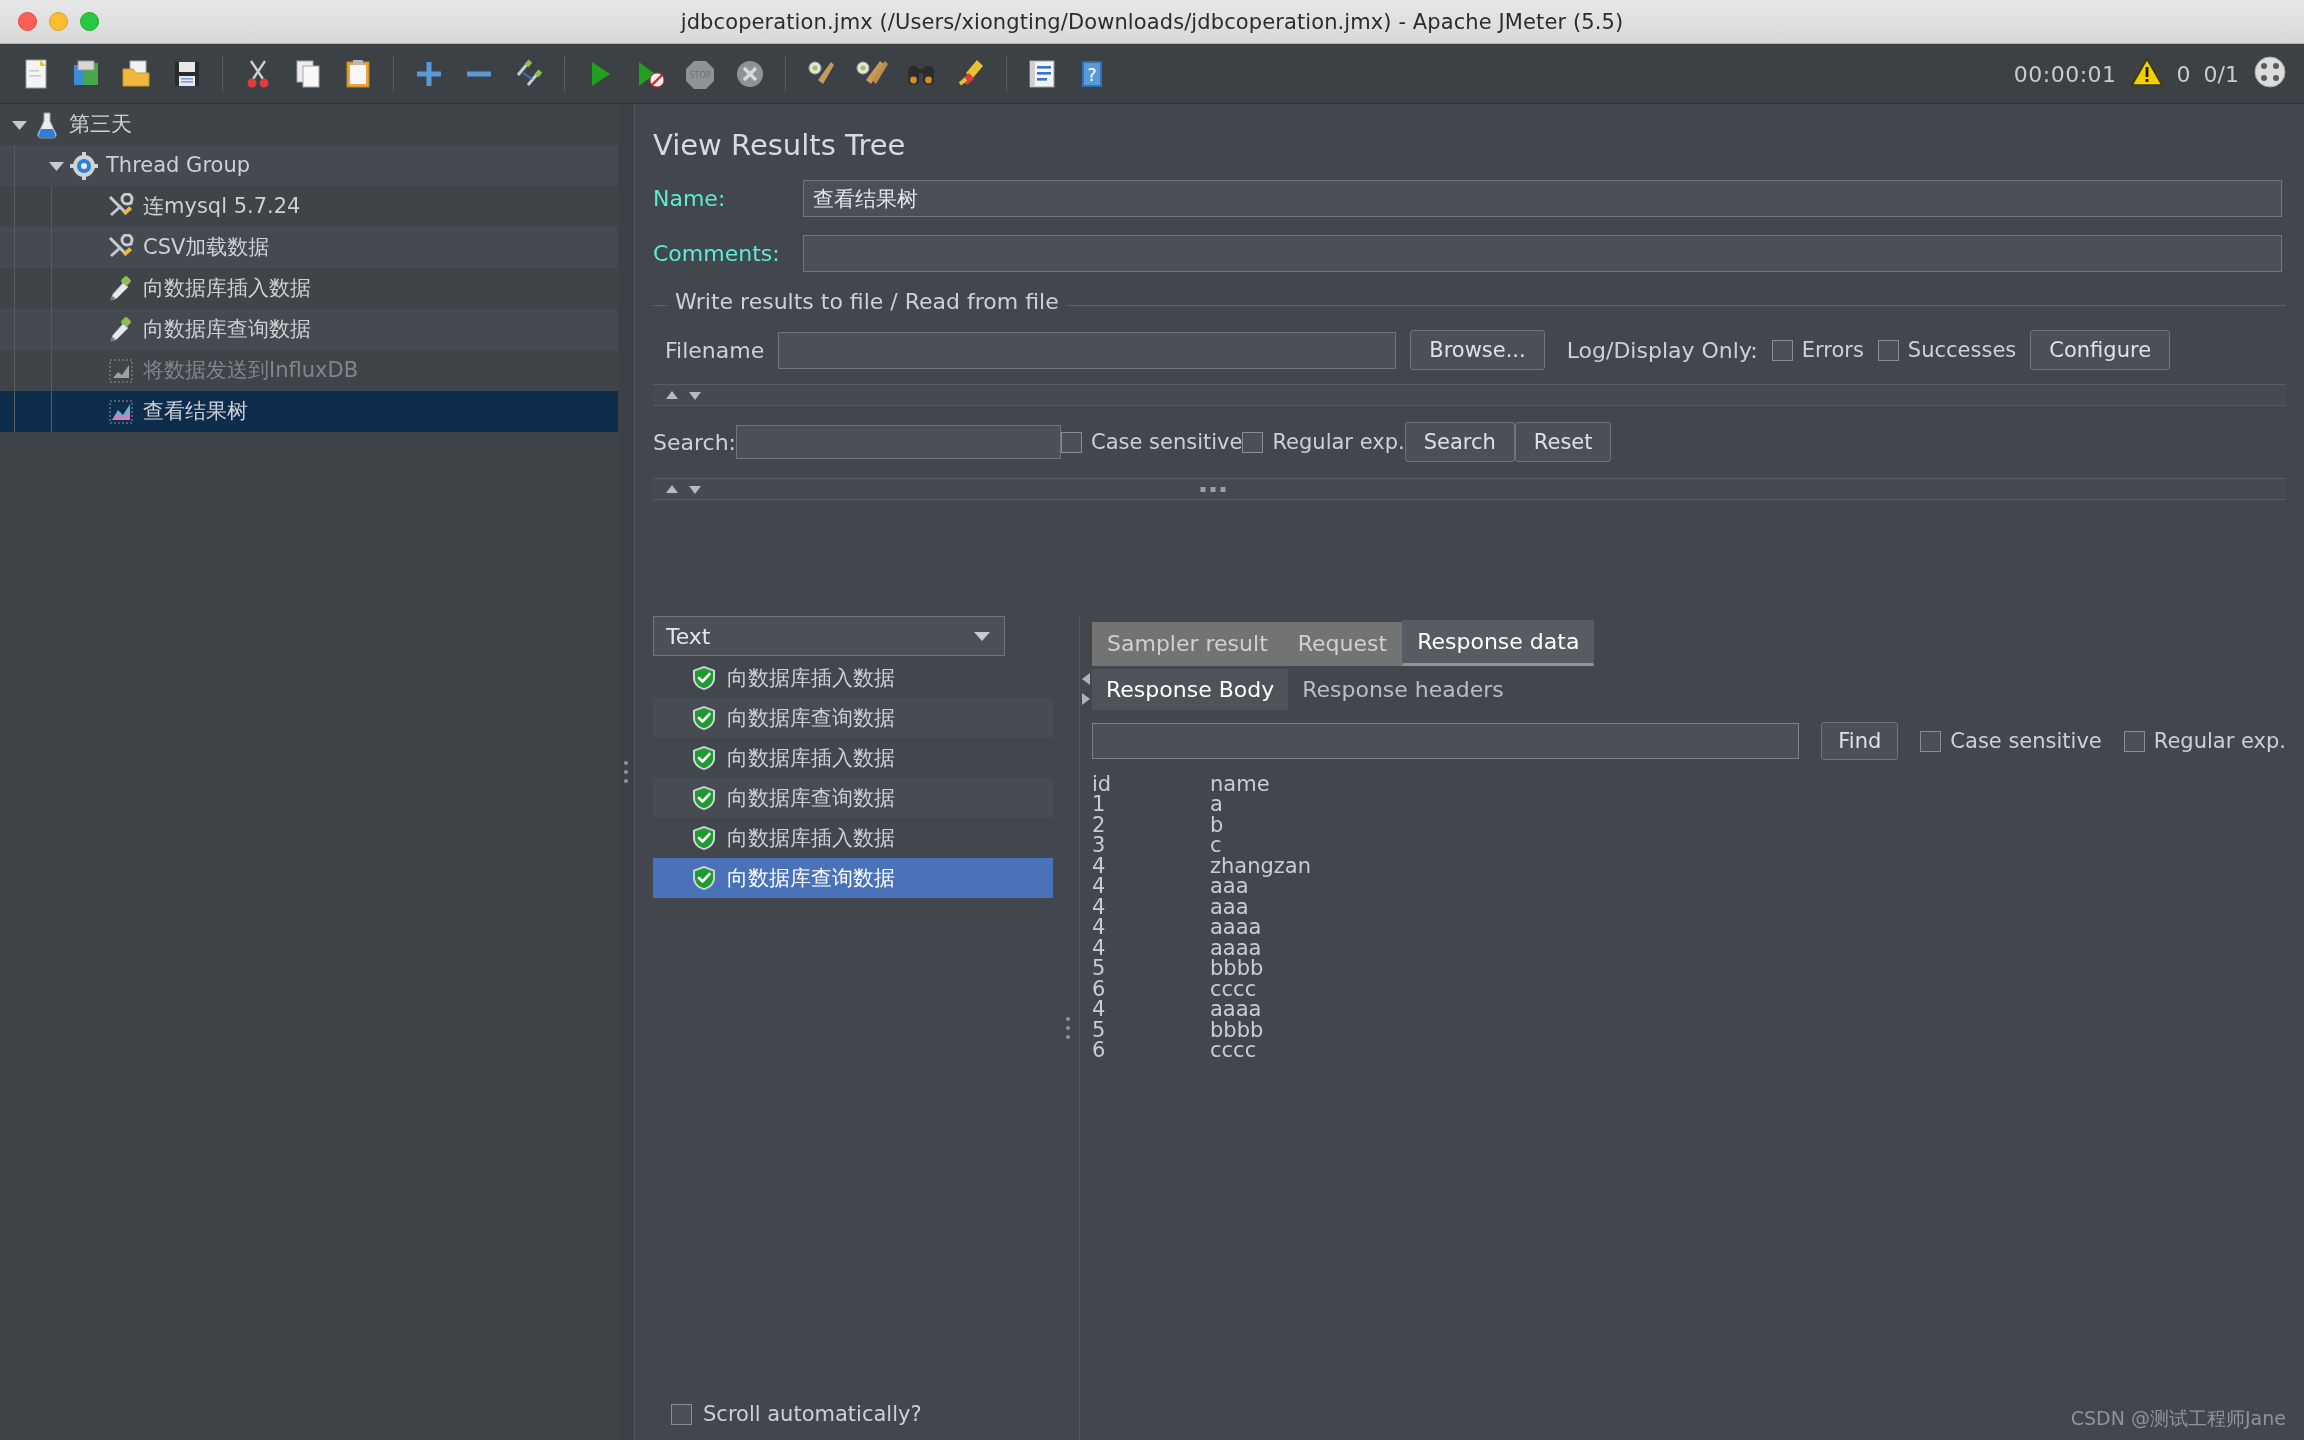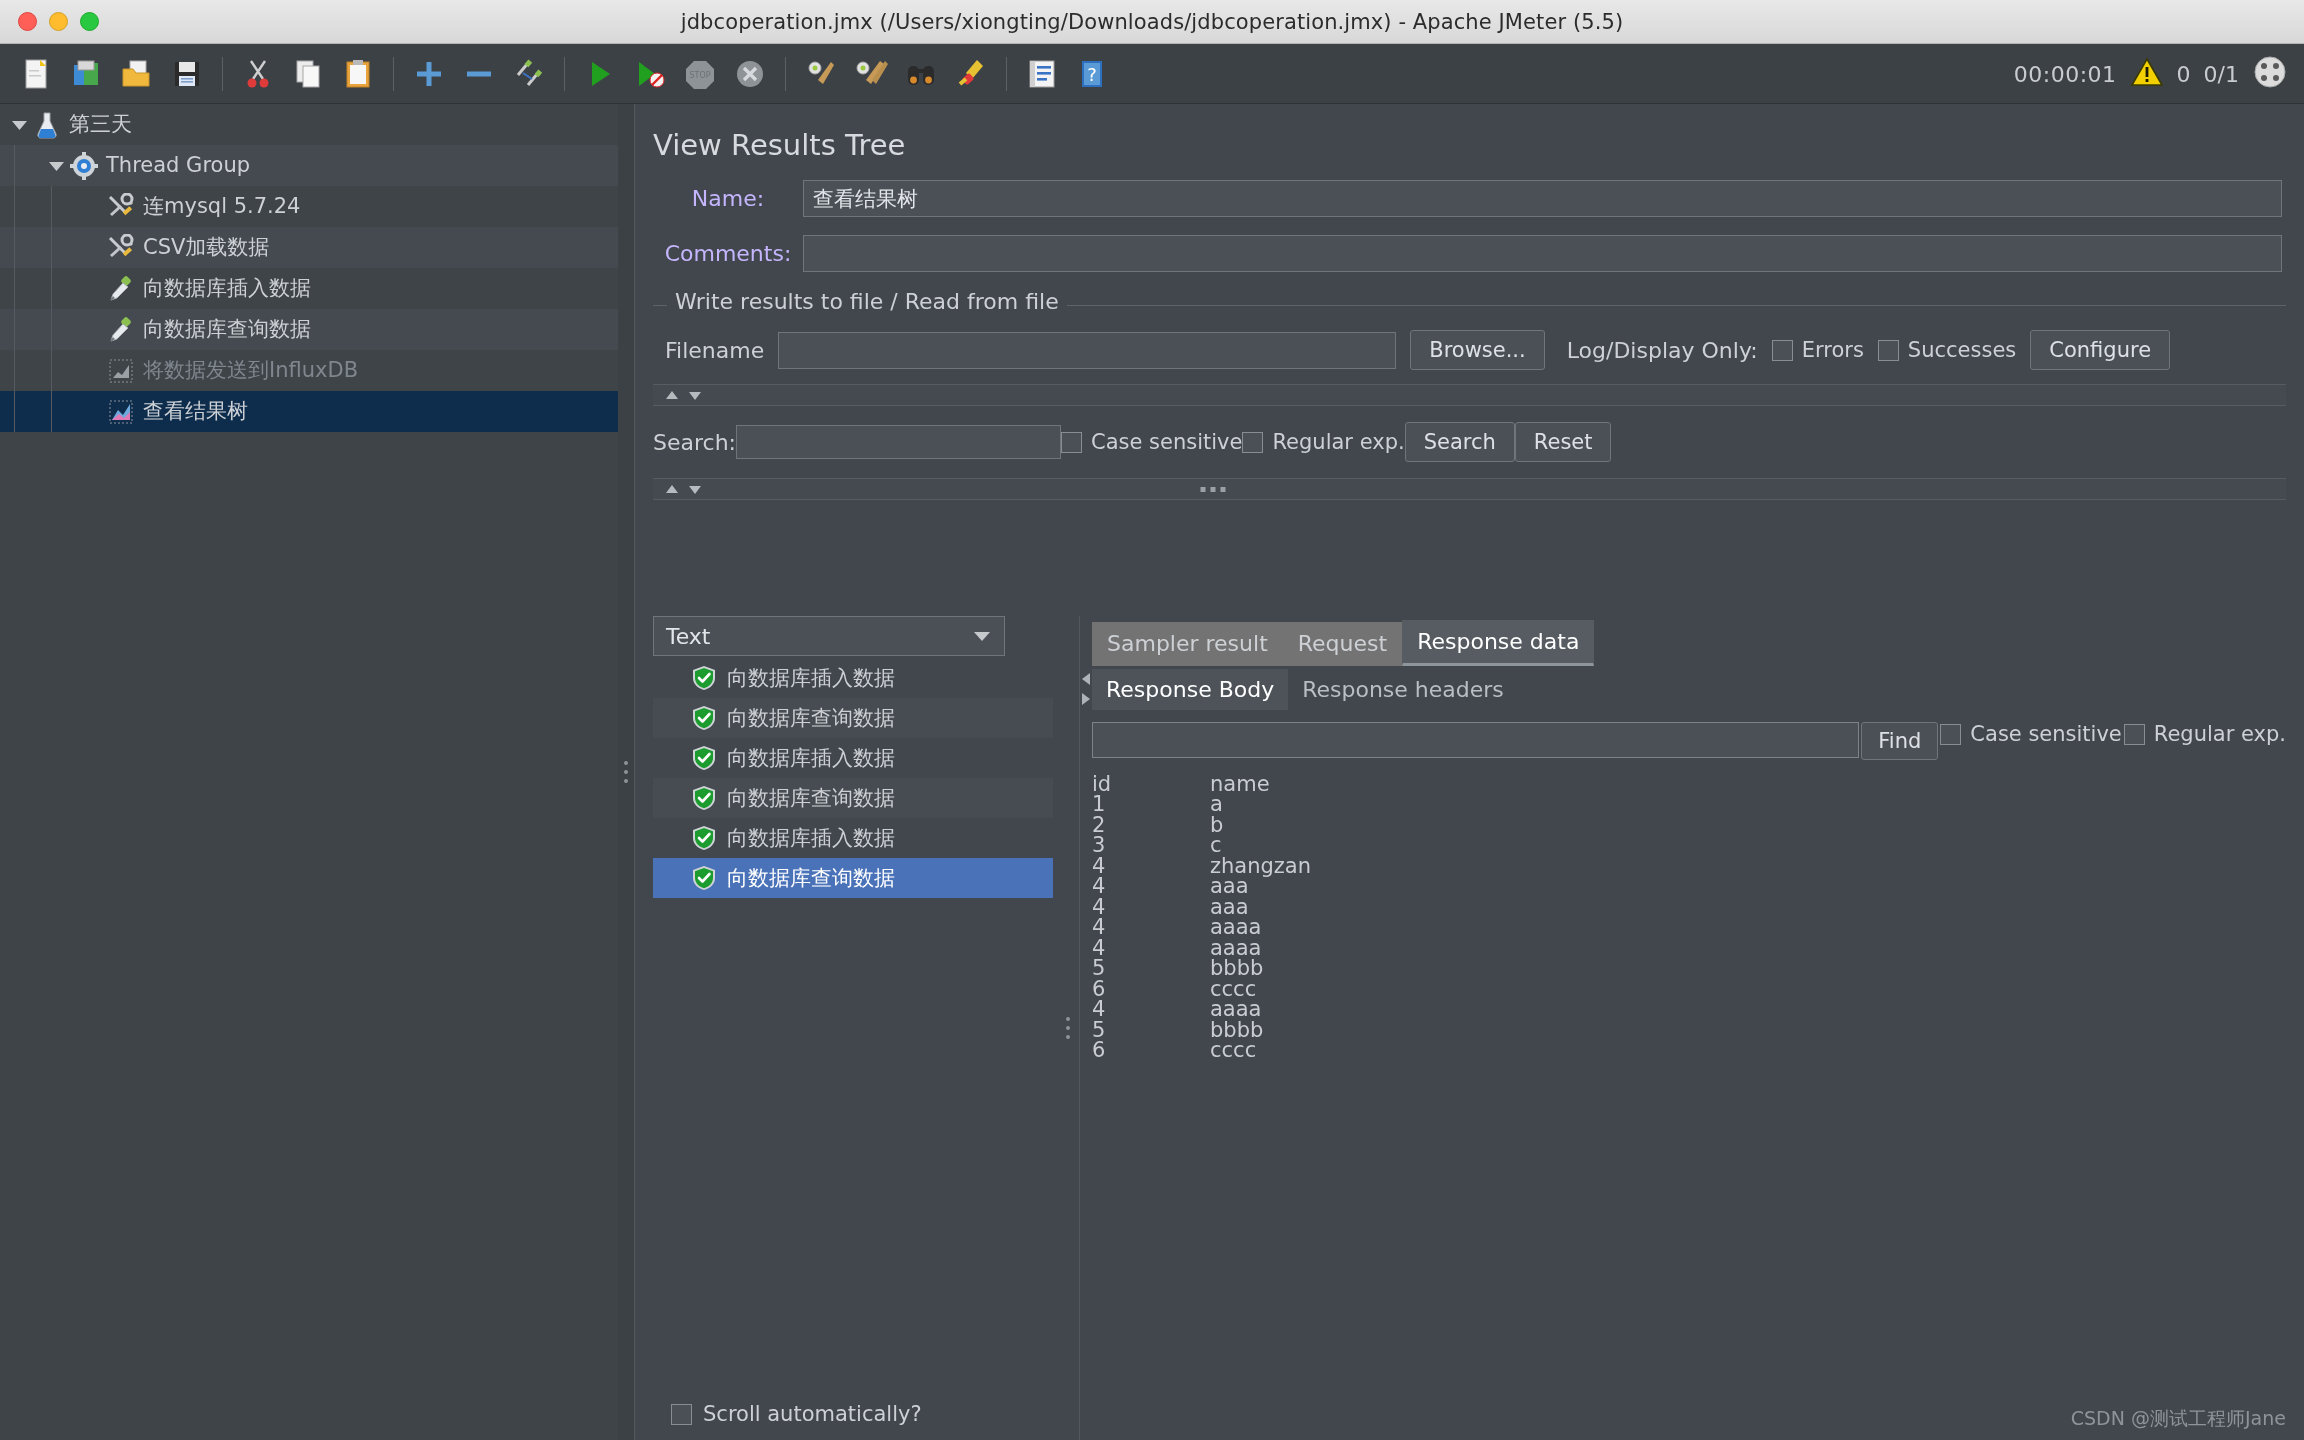--- a/index.html
+++ b/index.html
@@ -83,21 +83,21 @@
 
   
   .right-panel {
     position: absolute; top: 104px; left: 634px; right: 0; bottom: 0;
     background: #41474d; border-left: 1px solid #52585e;
   }
   .panel-title {
     font-size: 29px; color: #d7dbdf; margin: 24px 0 0 18px; font-weight: 400;
   }
   .field-row { display: flex; align-items: center; margin-top: 18px; padding: 0 22px 0 18px; }
-  .field-label { font-size: 22px; color: #c4b5fd; width: 150px; flex: 0 0 150px; text-align: center; }
+  .field-label { font-size: 22px; color: #5eead4; width: 150px; flex: 0 0 150px; }
   .txtinput {
     flex: 1; height: 37px; background: #4a5056; border: 1px solid #6e757b;
     color: #e2e6ea; font-size: 21px; padding: 0 9px;
     font-family: "DejaVu Sans", "Liberation Sans", sans-serif;
   }
   .txtinput::placeholder { color: #8b9197; }
 
   .group-legend {
     margin: 26px 18px 0 18px; position: relative; height: 14px;
   }
@@ -169,21 +169,21 @@
   }
   .tab {
     font-size: 22px; color: #cdd1d5; padding: 8px 14px 9px 14px; cursor: pointer;
     background: #737373; border: 1px solid transparent;
   }
   .tab.active { background: #565c62; color: #fff; border-bottom: 3px solid #8e959b; }
   .subtabs-row { display: flex; align-items: flex-end; height: 44px; margin-left: 12px; }
   .subtab { font-size: 22px; color: #b9bec3; padding: 8px 14px; cursor: pointer; }
   .subtab.active { background: #4d5359; color: #fff; }
 
-  .find-row { display: flex; align-items: flex-start; gap: 2px; padding: 12px 18px 0 12px; }
+  .find-row { display: flex; align-items: center; gap: 22px; padding: 12px 18px 0 12px; }
   .find-input {
     flex: 1; height: 36px; background: #4a5056; border: 1px solid #7b8289;
     color: #e2e6ea; font-size: 20px; padding: 0 9px;
     font-family: "DejaVu Sans", "Liberation Sans", sans-serif;
   }
 
   .resp-body {
     margin: 14px 0 0 12px; font-size: 21px; color: #c9cdd1; line-height: 1.0;
   }
   .resp-line { display: flex; height: 20.5px; align-items: center; }

